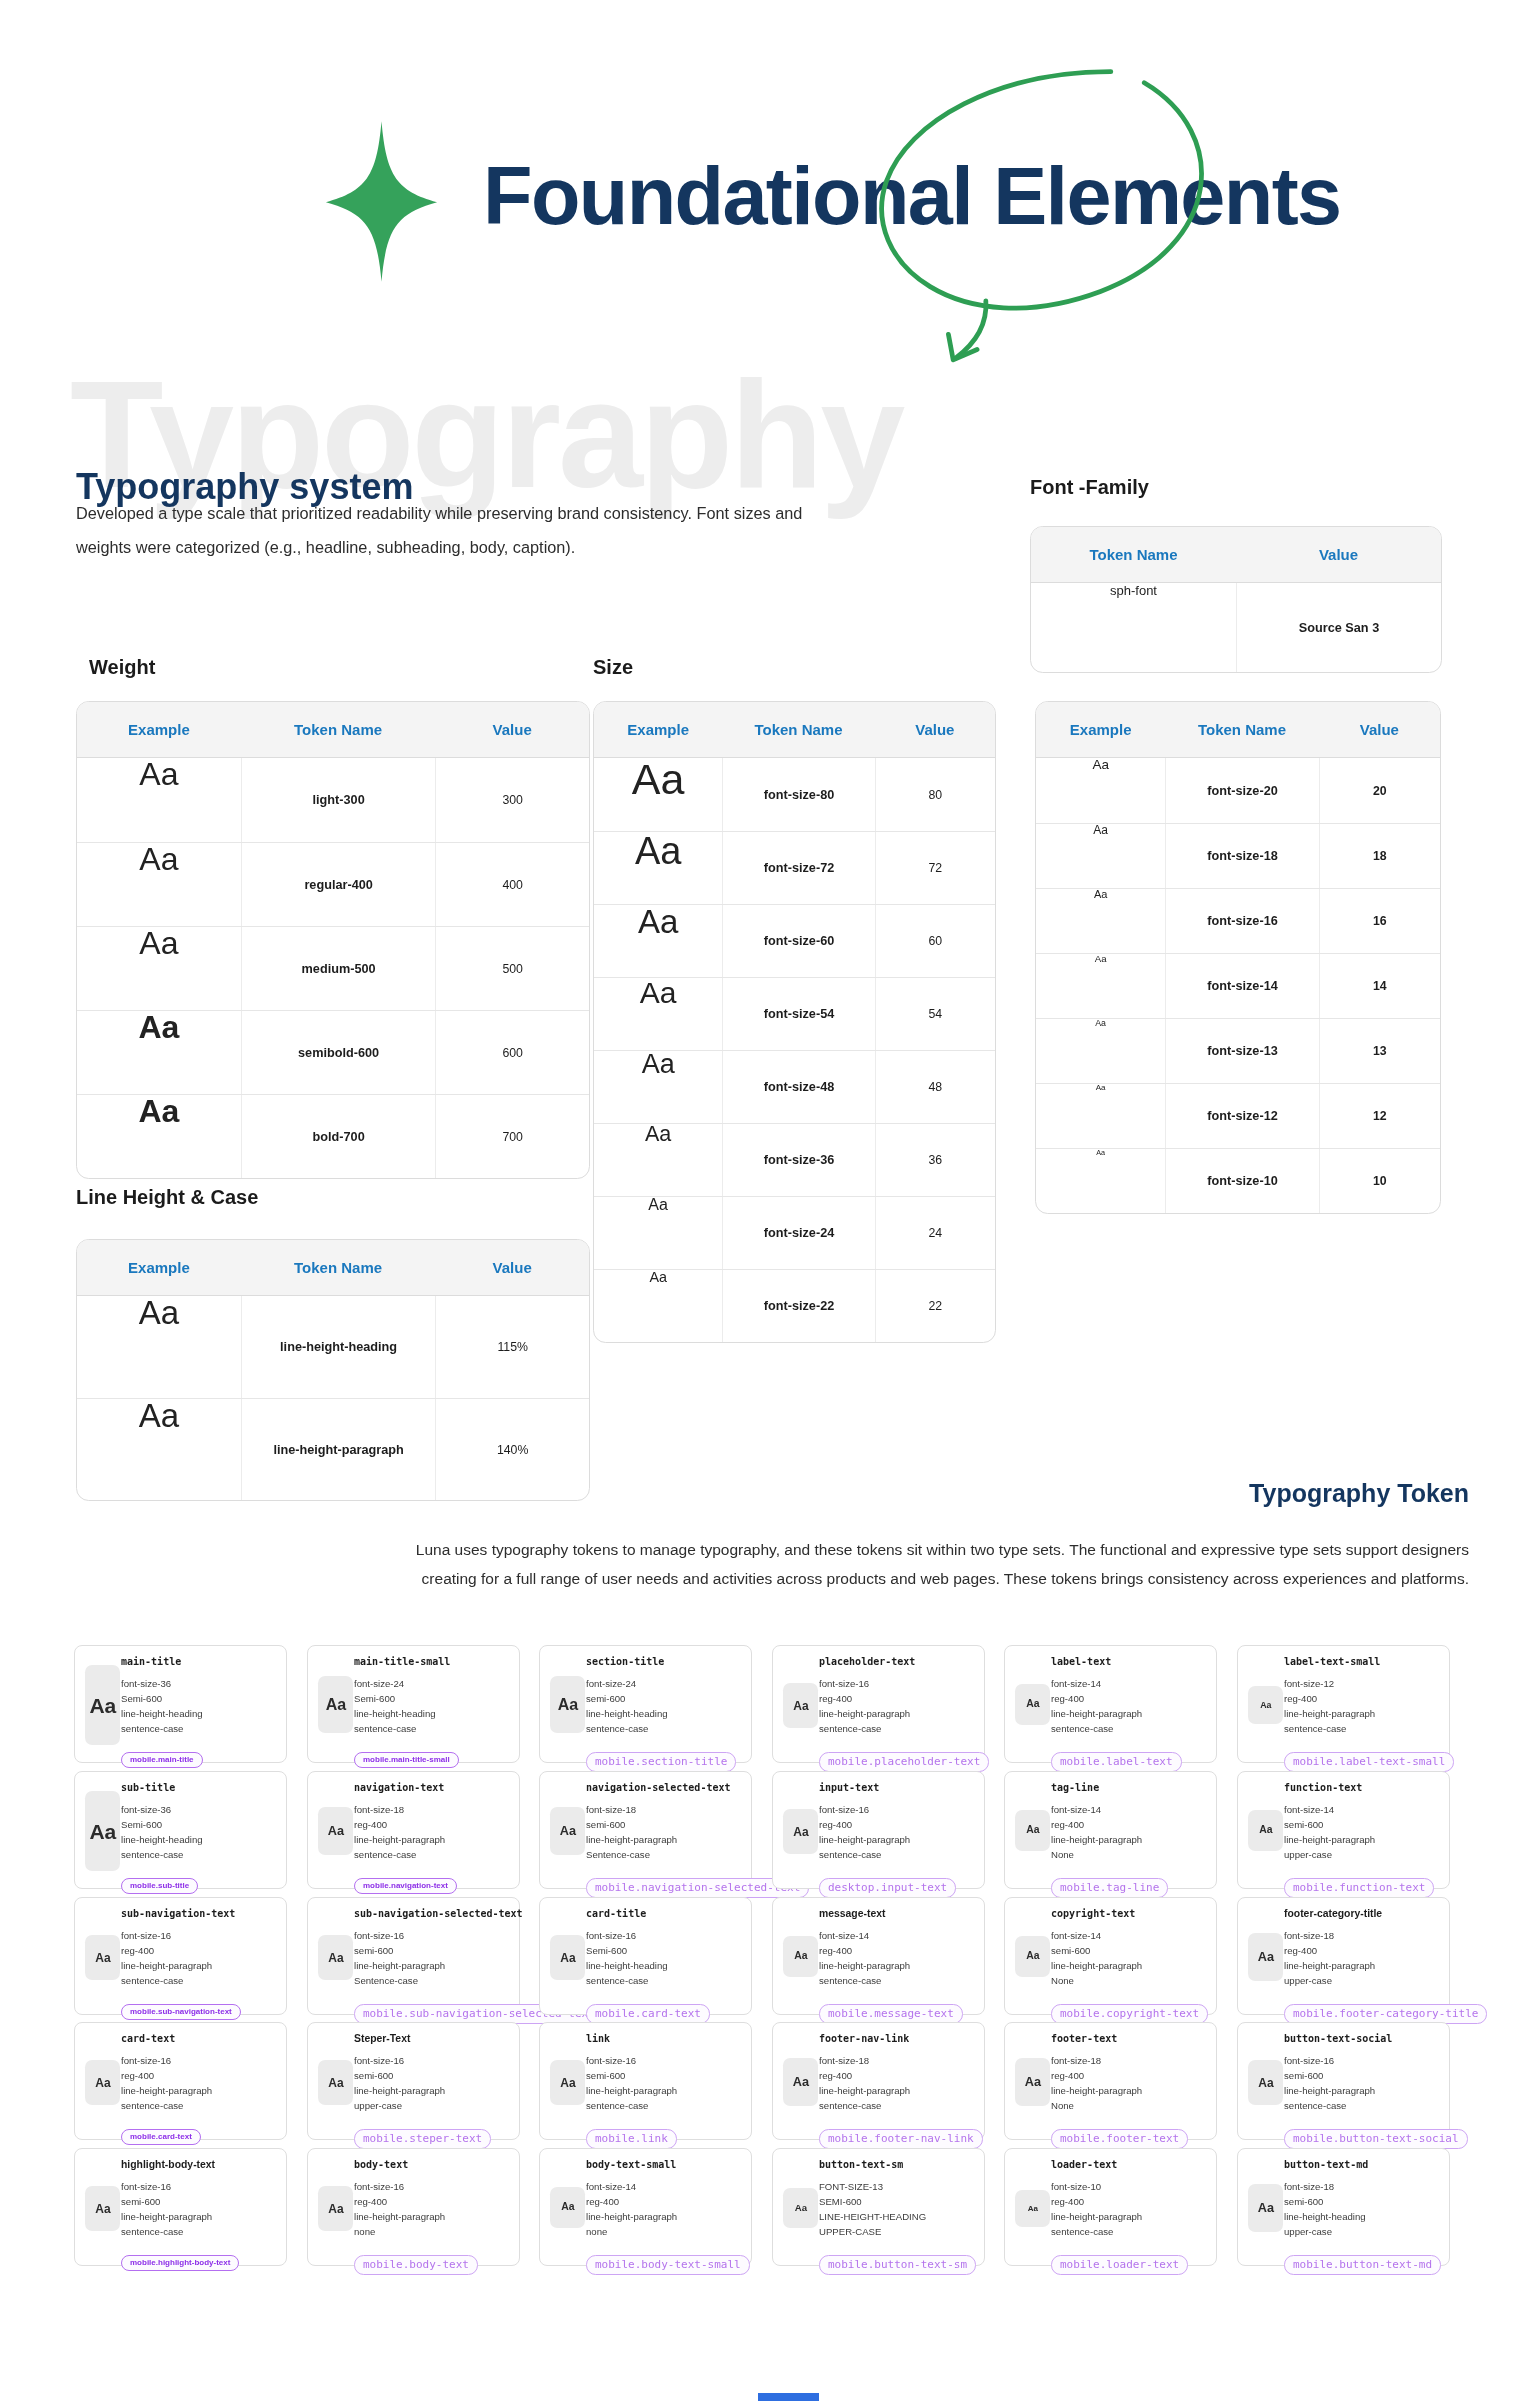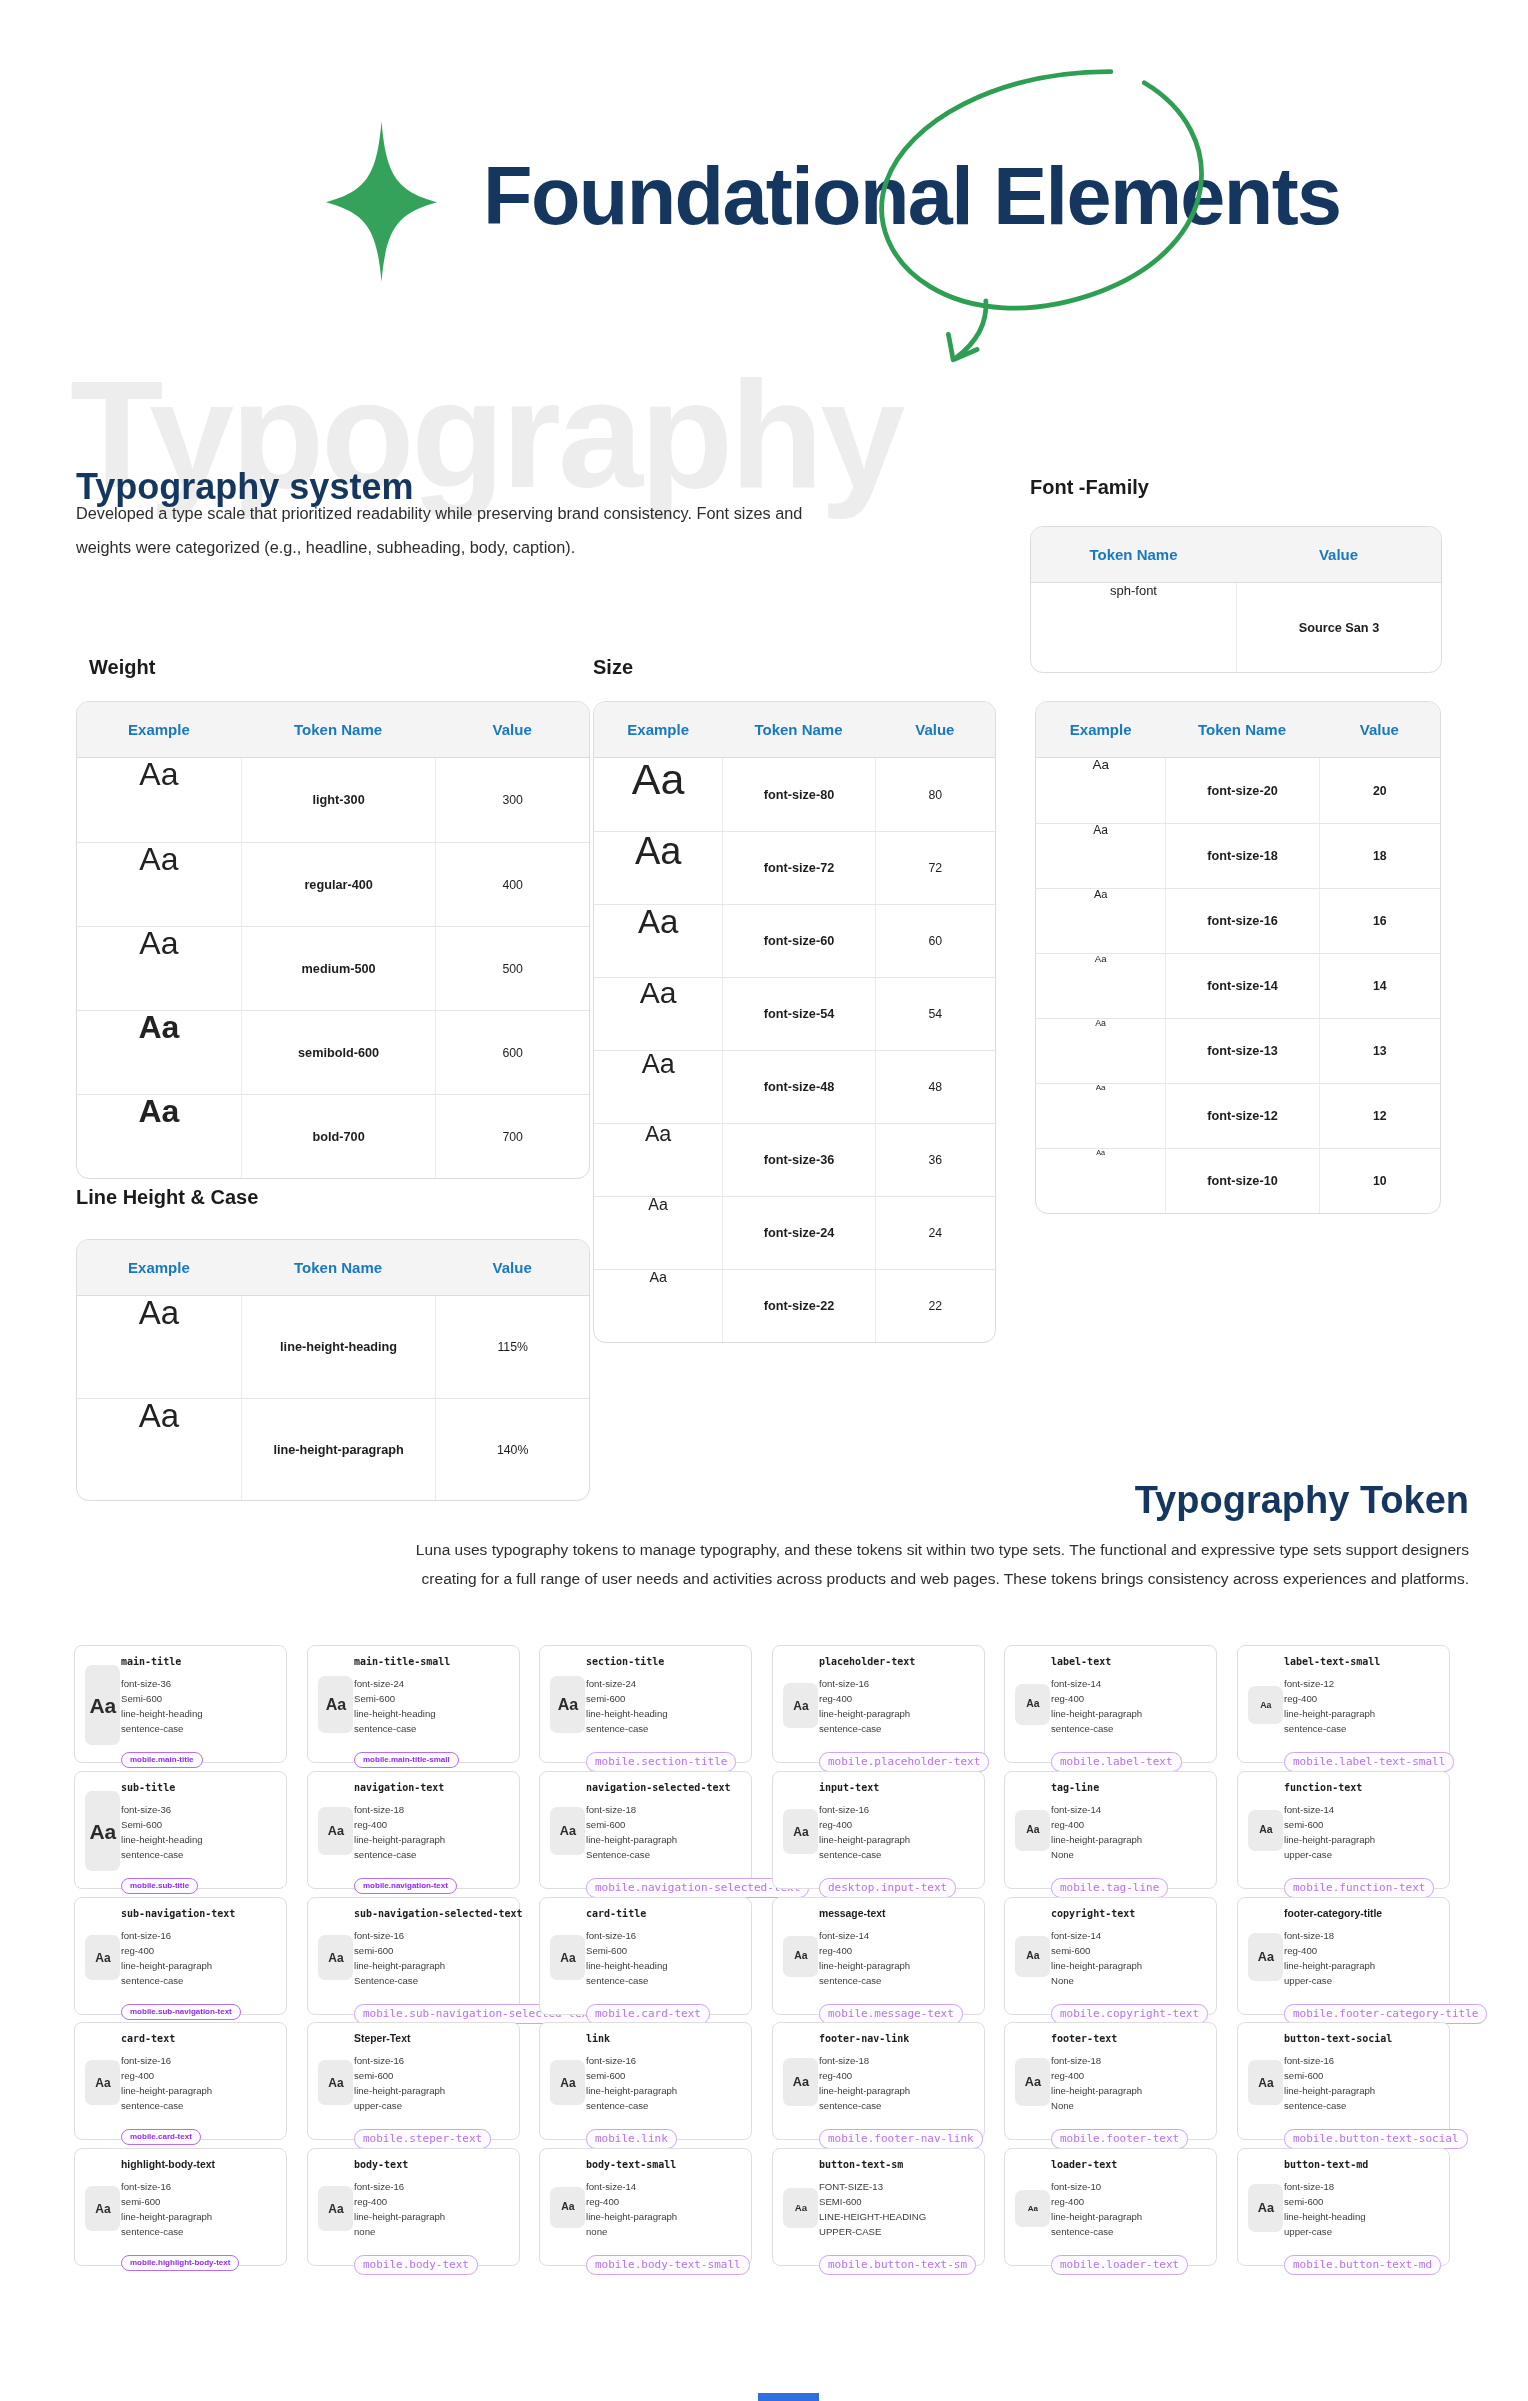--- a/index.html
+++ b/index.html
@@ -54,21 +54,21 @@
   #weight-table .trow{height:84px;}
   #size1-table .trow{height:73px;}
   #size2-table .trow{height:65px;}
   #lh-table .trow{height:102px;}
   #ff-table .trow{height:89px;}
   #ff-table .tok{font-weight:500;font-size:13px;}
   #ff-table .val{font-weight:700;font-size:12.7px;}
   #size2-table .tok,#size2-table .val{font-weight:700;}
 
   
-  #tt-title{position:absolute;right:60px;top:1479px;font-size:38px;font-weight:700;color:var(--navy);text-align:right;}
+  #tt-title{position:absolute;right:60px;top:1479px;font-size:25px;font-weight:700;color:var(--navy);text-align:right;}
   #tt-desc{position:absolute;right:60px;top:1535px;width:1059px;font-size:15.5px;line-height:29px;color:#2d2d2d;text-align:right;}
 
   
   .card{position:absolute;width:213px;height:118px;border:0.8px solid #dedede;border-radius:8px;background:#fff;}
   .sample-box{position:absolute;left:10.4px;width:35px;border-radius:7.2px;background:#ebebeb;
     display:flex;align-items:center;justify-content:center;color:#2b2b2b;font-weight:600;line-height:1;}
   .card-title{position:absolute;left:46px;top:9.6px;font-family:"DejaVu Sans Mono","Liberation Mono",monospace;
     font-weight:700;font-size:10px;color:#1c1c1c;white-space:nowrap;}
   .card-title.sans{font-family:"Liberation Sans",sans-serif;font-size:10.4px;}
   .card-lines{position:absolute;left:46px;top:30px;font-size:9.6px;color:#3c3c3c;line-height:15px;}

